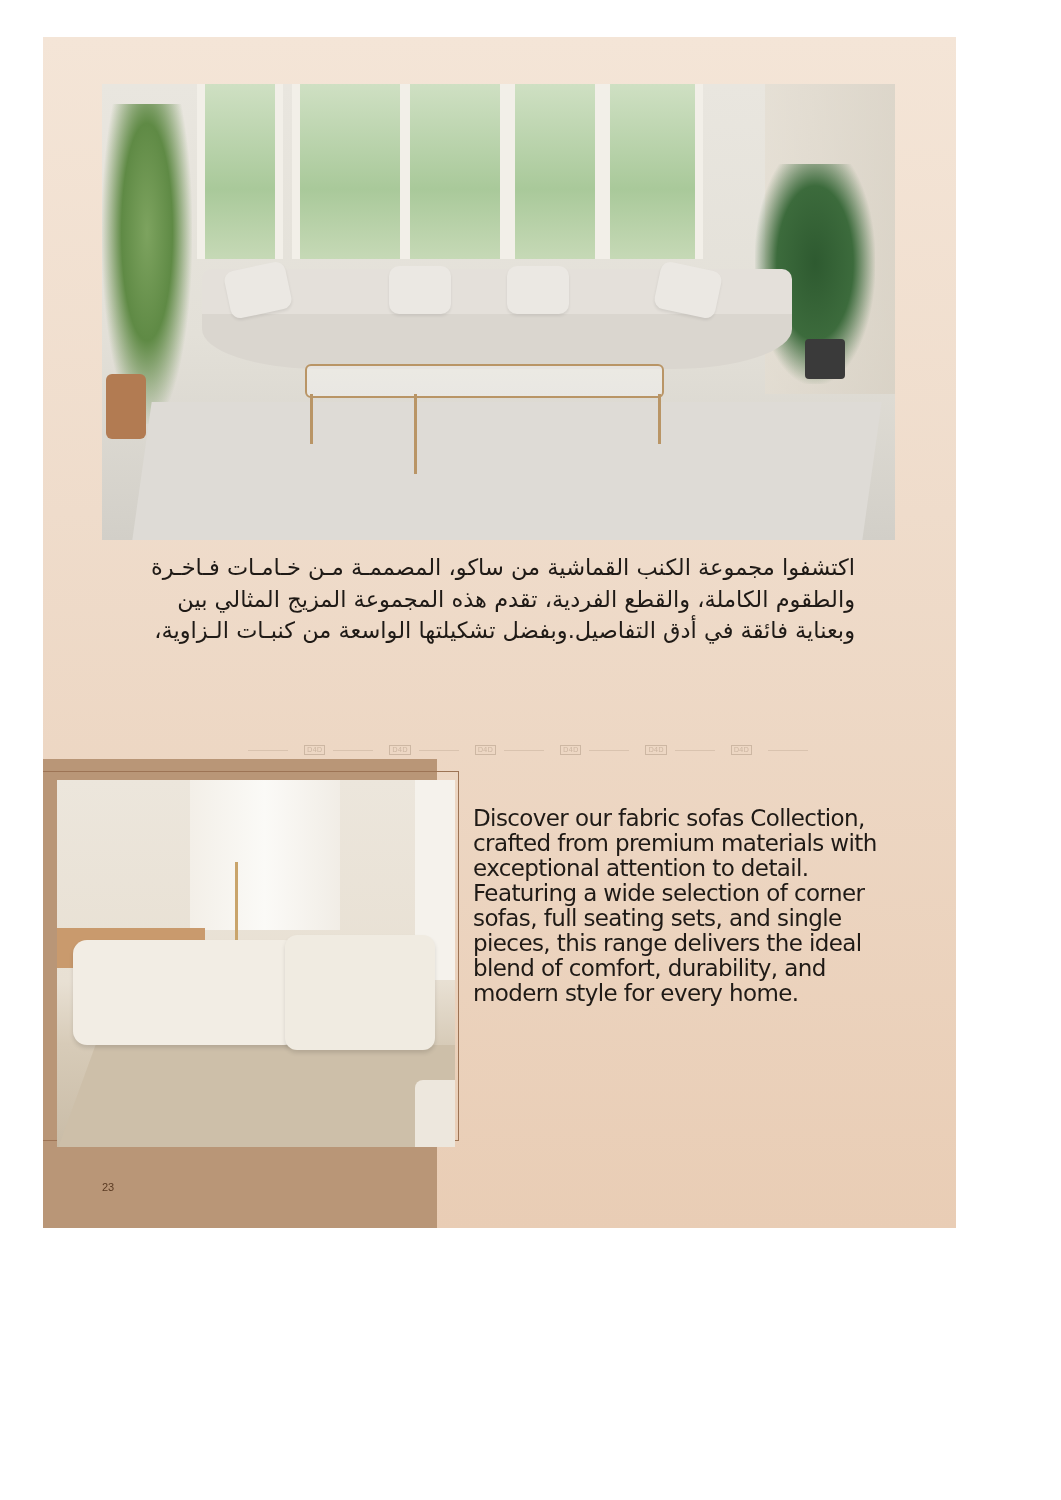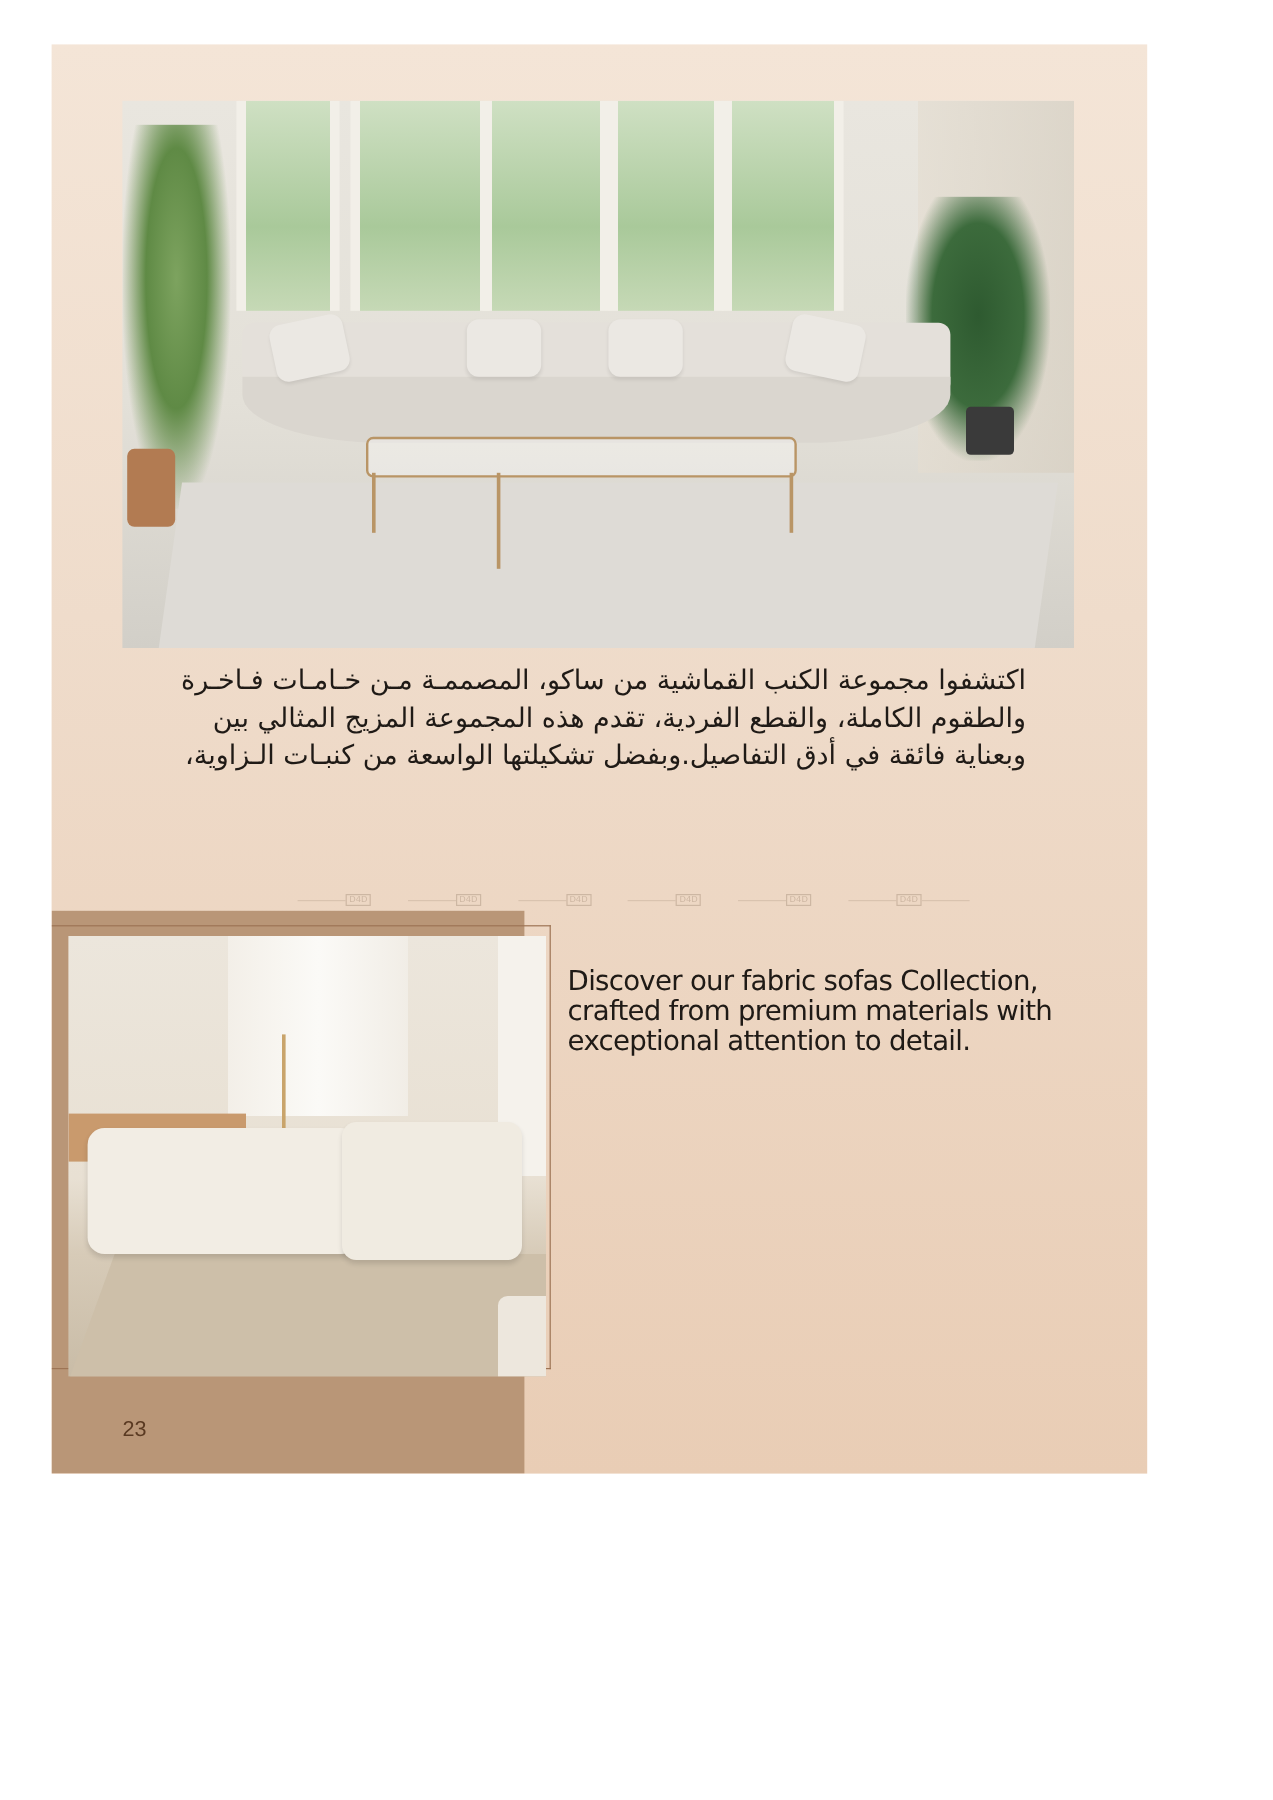--- a/index.html
+++ b/index.html
@@ -31,21 +31,21 @@
   .hero .table-leg { position: absolute; width: 3px; background: #b99566; }
   
   .arabic {
     position: absolute; left: 62px; top: 515px; width: 750px;
     direction: rtl; color: #1f1a16;
     font-size: 22.5px; line-height: 31.5px;
     font-family: "DejaVu Sans", sans-serif;
   }
   
   .wm-row { position: absolute; left: 205px; top: 705px; width: 560px; height: 16px; display: flex; align-items: center; justify-content: space-between; }
-  .wm { display: flex; align-items: center; gap: 0; color: #cdb7a3; font-size: 8px; }
+  .wm { display: flex; align-items: center; gap: 16px; color: #cdb7a3; font-size: 8px; }
   .wm .line { width: 40px; height: 1px; background: #d9c3af; }
   .wm .badge { border: 1px solid #cdb7a3; padding: 0 2px; font-size: 7px; }
   
   .brown-block { position: absolute; left: 0; top: 722px; width: 394px; height: 469px; background: #b99677; }
   .frame { position: absolute; left: 0; top: 734px; width: 416px; height: 370px; border: 1.5px solid #9d7455; border-left: none; box-sizing: border-box; }
   .photo2 {
     position: absolute; left: 14px; top: 743px; width: 398px; height: 367px; overflow: hidden;
     background: linear-gradient(180deg, #ece6dc 0%, #e8e0d3 55%, #d7cbb8 72%, #c9bca7 100%);
   }
   .photo2 .curtain-a { position: absolute; left: 133px; top: 0; width: 150px; height: 150px; background: linear-gradient(90deg,#f3efe8,#fbfaf7,#f1ede6); }
@@ -56,21 +56,21 @@
   .photo2 .chaise { position: absolute; left: 228px; top: 155px; width: 150px; height: 115px; background: #f0ebe1; border-radius: 12px; box-shadow: 0 3px 4px rgba(0,0,0,.12); }
   .photo2 .rug2 { position: absolute; left: 20px; top: 265px; width: 380px; height: 102px; background: #cdbfa9; transform: skewX(-20deg); }
   .photo2 .stool { position: absolute; right: 0; top: 300px; width: 40px; height: 67px; background: #ede7dd; border-radius: 8px 0 0 0; }
   
   .english {
     position: absolute; left: 430px; top: 769px; width: 430px;
     color: #1f1a16; font-size: 23px; line-height: 25px;
     font-family: "DejaVu Sans", sans-serif; letter-spacing: -0.6px;
   }
   .english p { margin: 0; }
-  .page-num { position: absolute; left: 59px; top: 1144px; color: #5a3a22; font-size: 18px; font-family: "Liberation Sans", sans-serif; }
+  .page-num { position: absolute; left: 59px; top: 1144px; color: #5a3a22; font-size: 11px; font-family: "Liberation Sans", sans-serif; }
 </style>
 </head>
 <body>
 
 <div class="page">
 
   <div class="hero" title="Living room with curved light-grey fabric sofa, glass coffee table with gold frame, large windows and potted plants">
     <div class="win" style="left:95px;width:70px;"></div>
     <div class="win" style="left:190px;width:100px;"></div>
     <div class="win" style="left:300px;width:90px;"></div>
@@ -137,16 +137,17 @@
     <div class="console"></div>
     <div class="lamp"></div>
     <div class="rug2"></div>
     <div class="sofa"></div>
     <div class="chaise"></div>
     <div class="stool"></div>
   </div>
 
   <div class="english">
     <p>Discover our fabric sofas Collection, crafted from premium materials with exceptional attention to detail.</p>
+    <p>Featuring a wide selection of corner sofas, full seating sets, and single pieces, this range delivers the ideal blend of comfort, durability, and modern style for every home.</p>
   </div>
 
   <div class="page-num">23</div>
 </div>
 
 </body></html>

